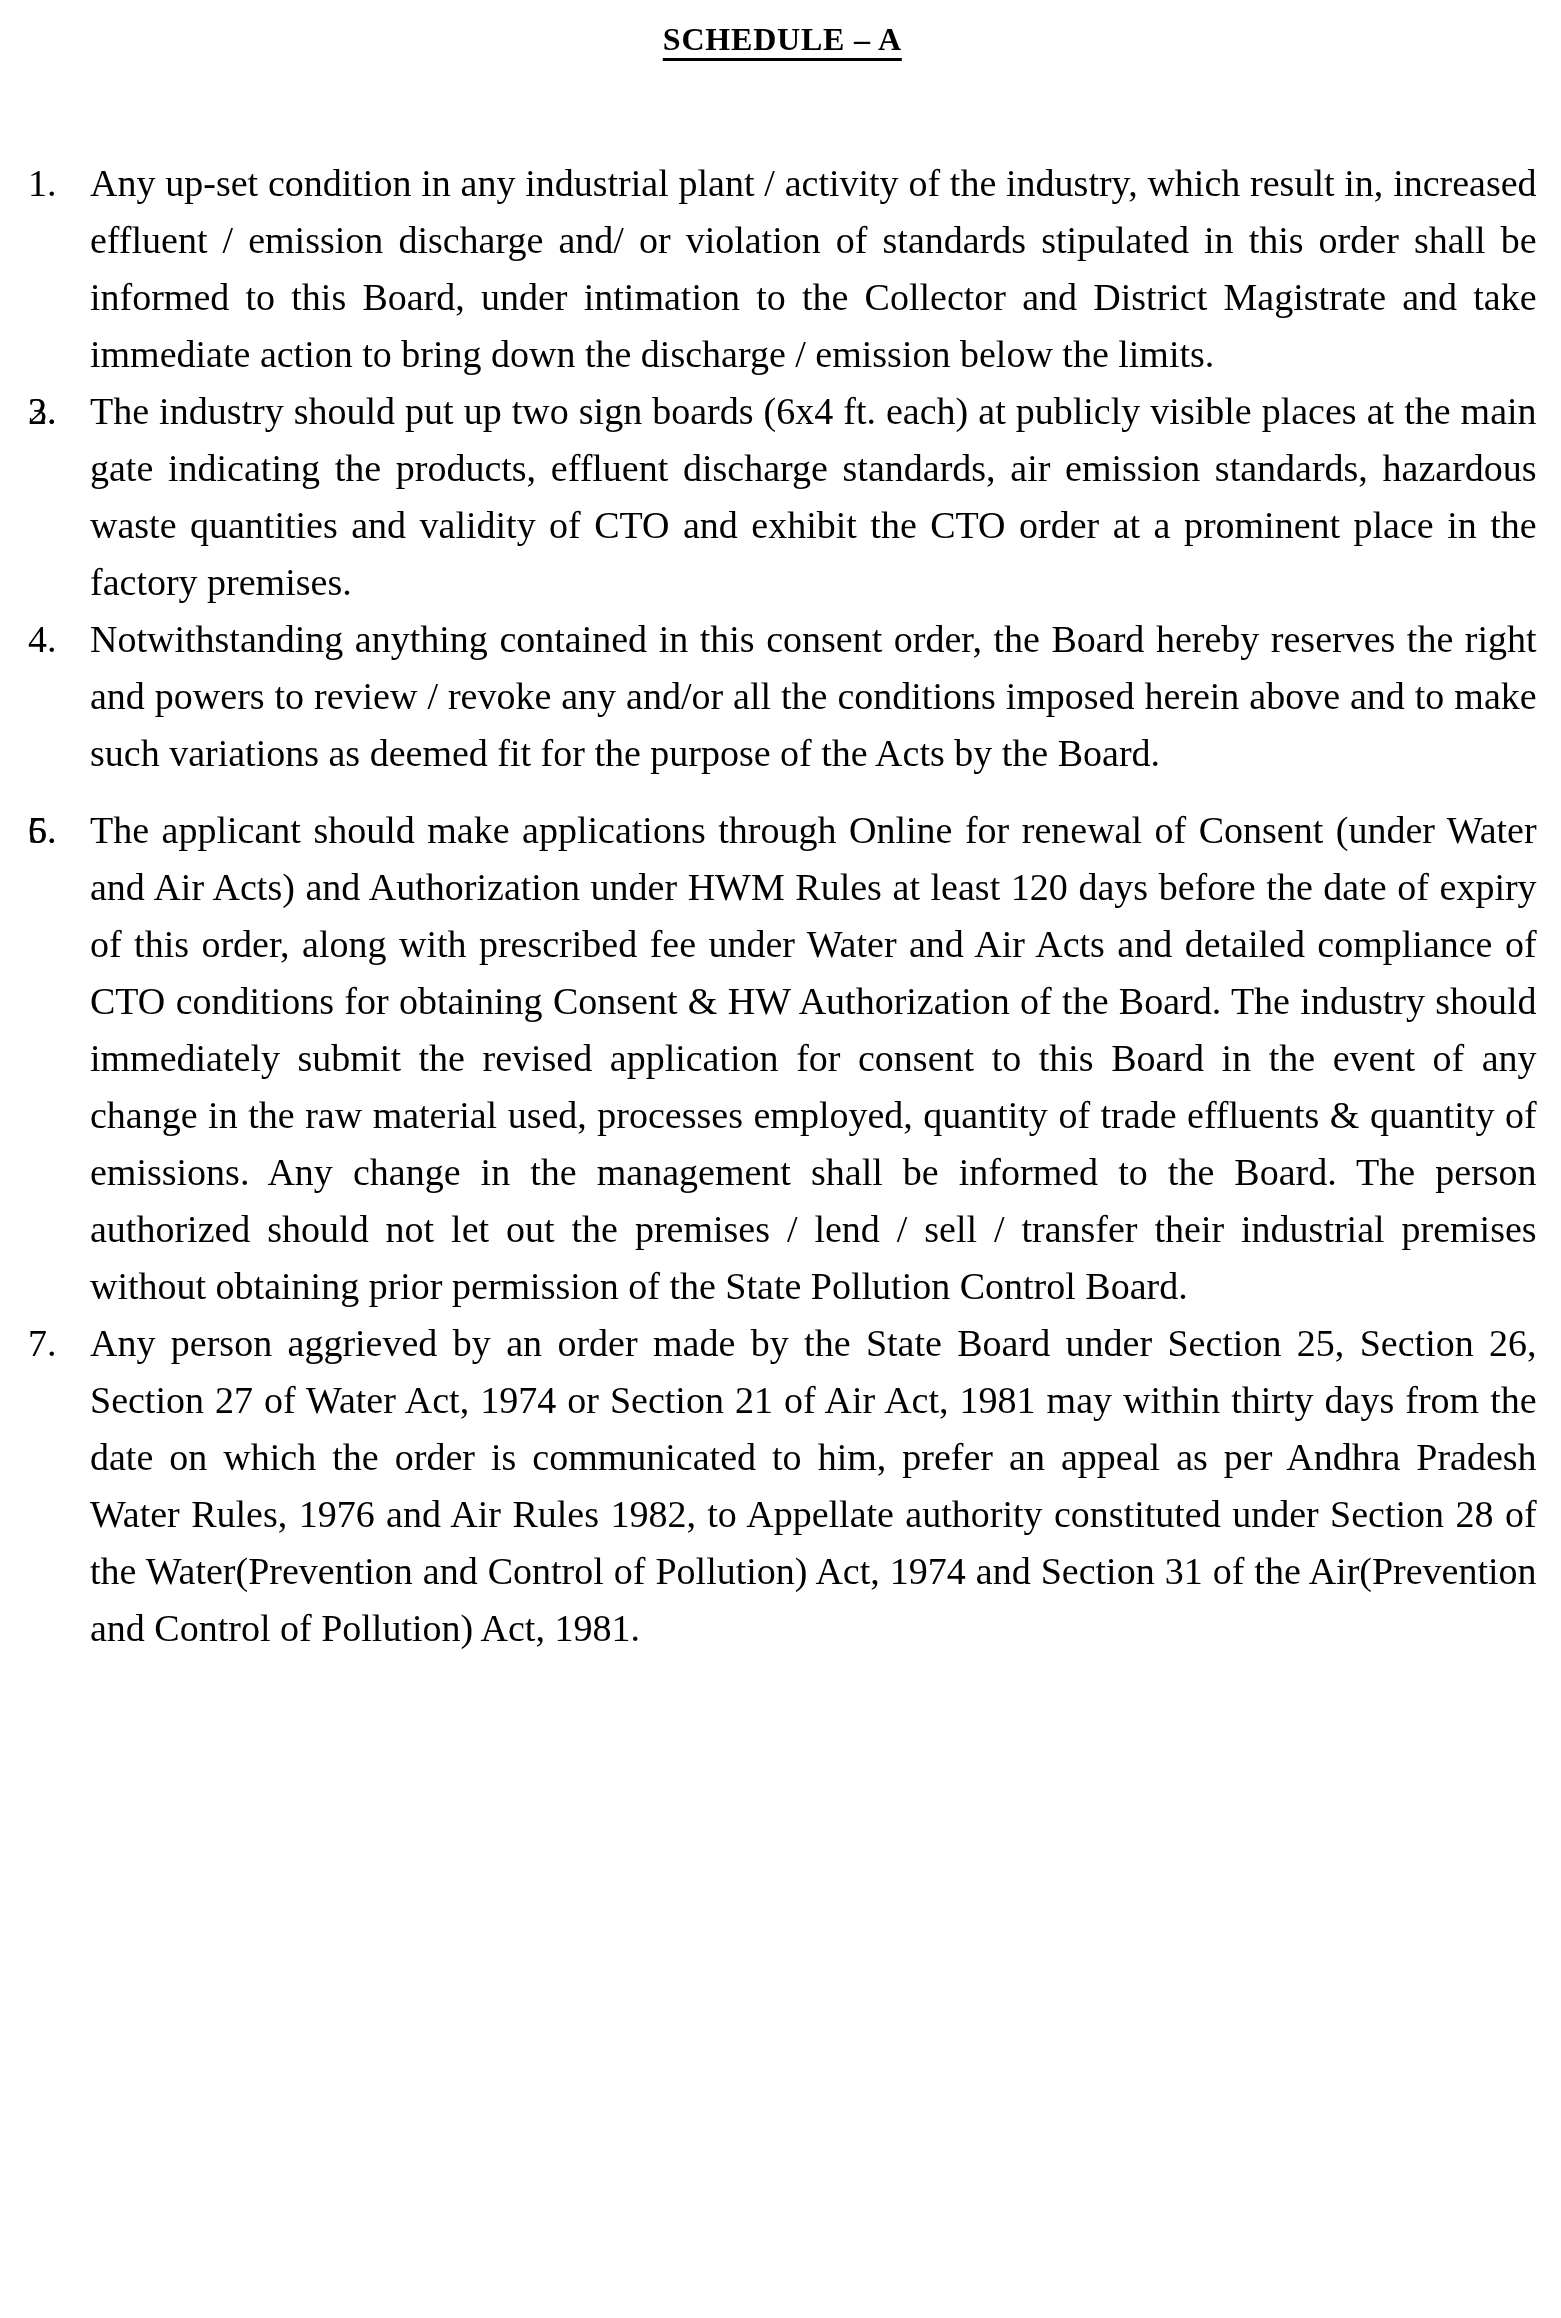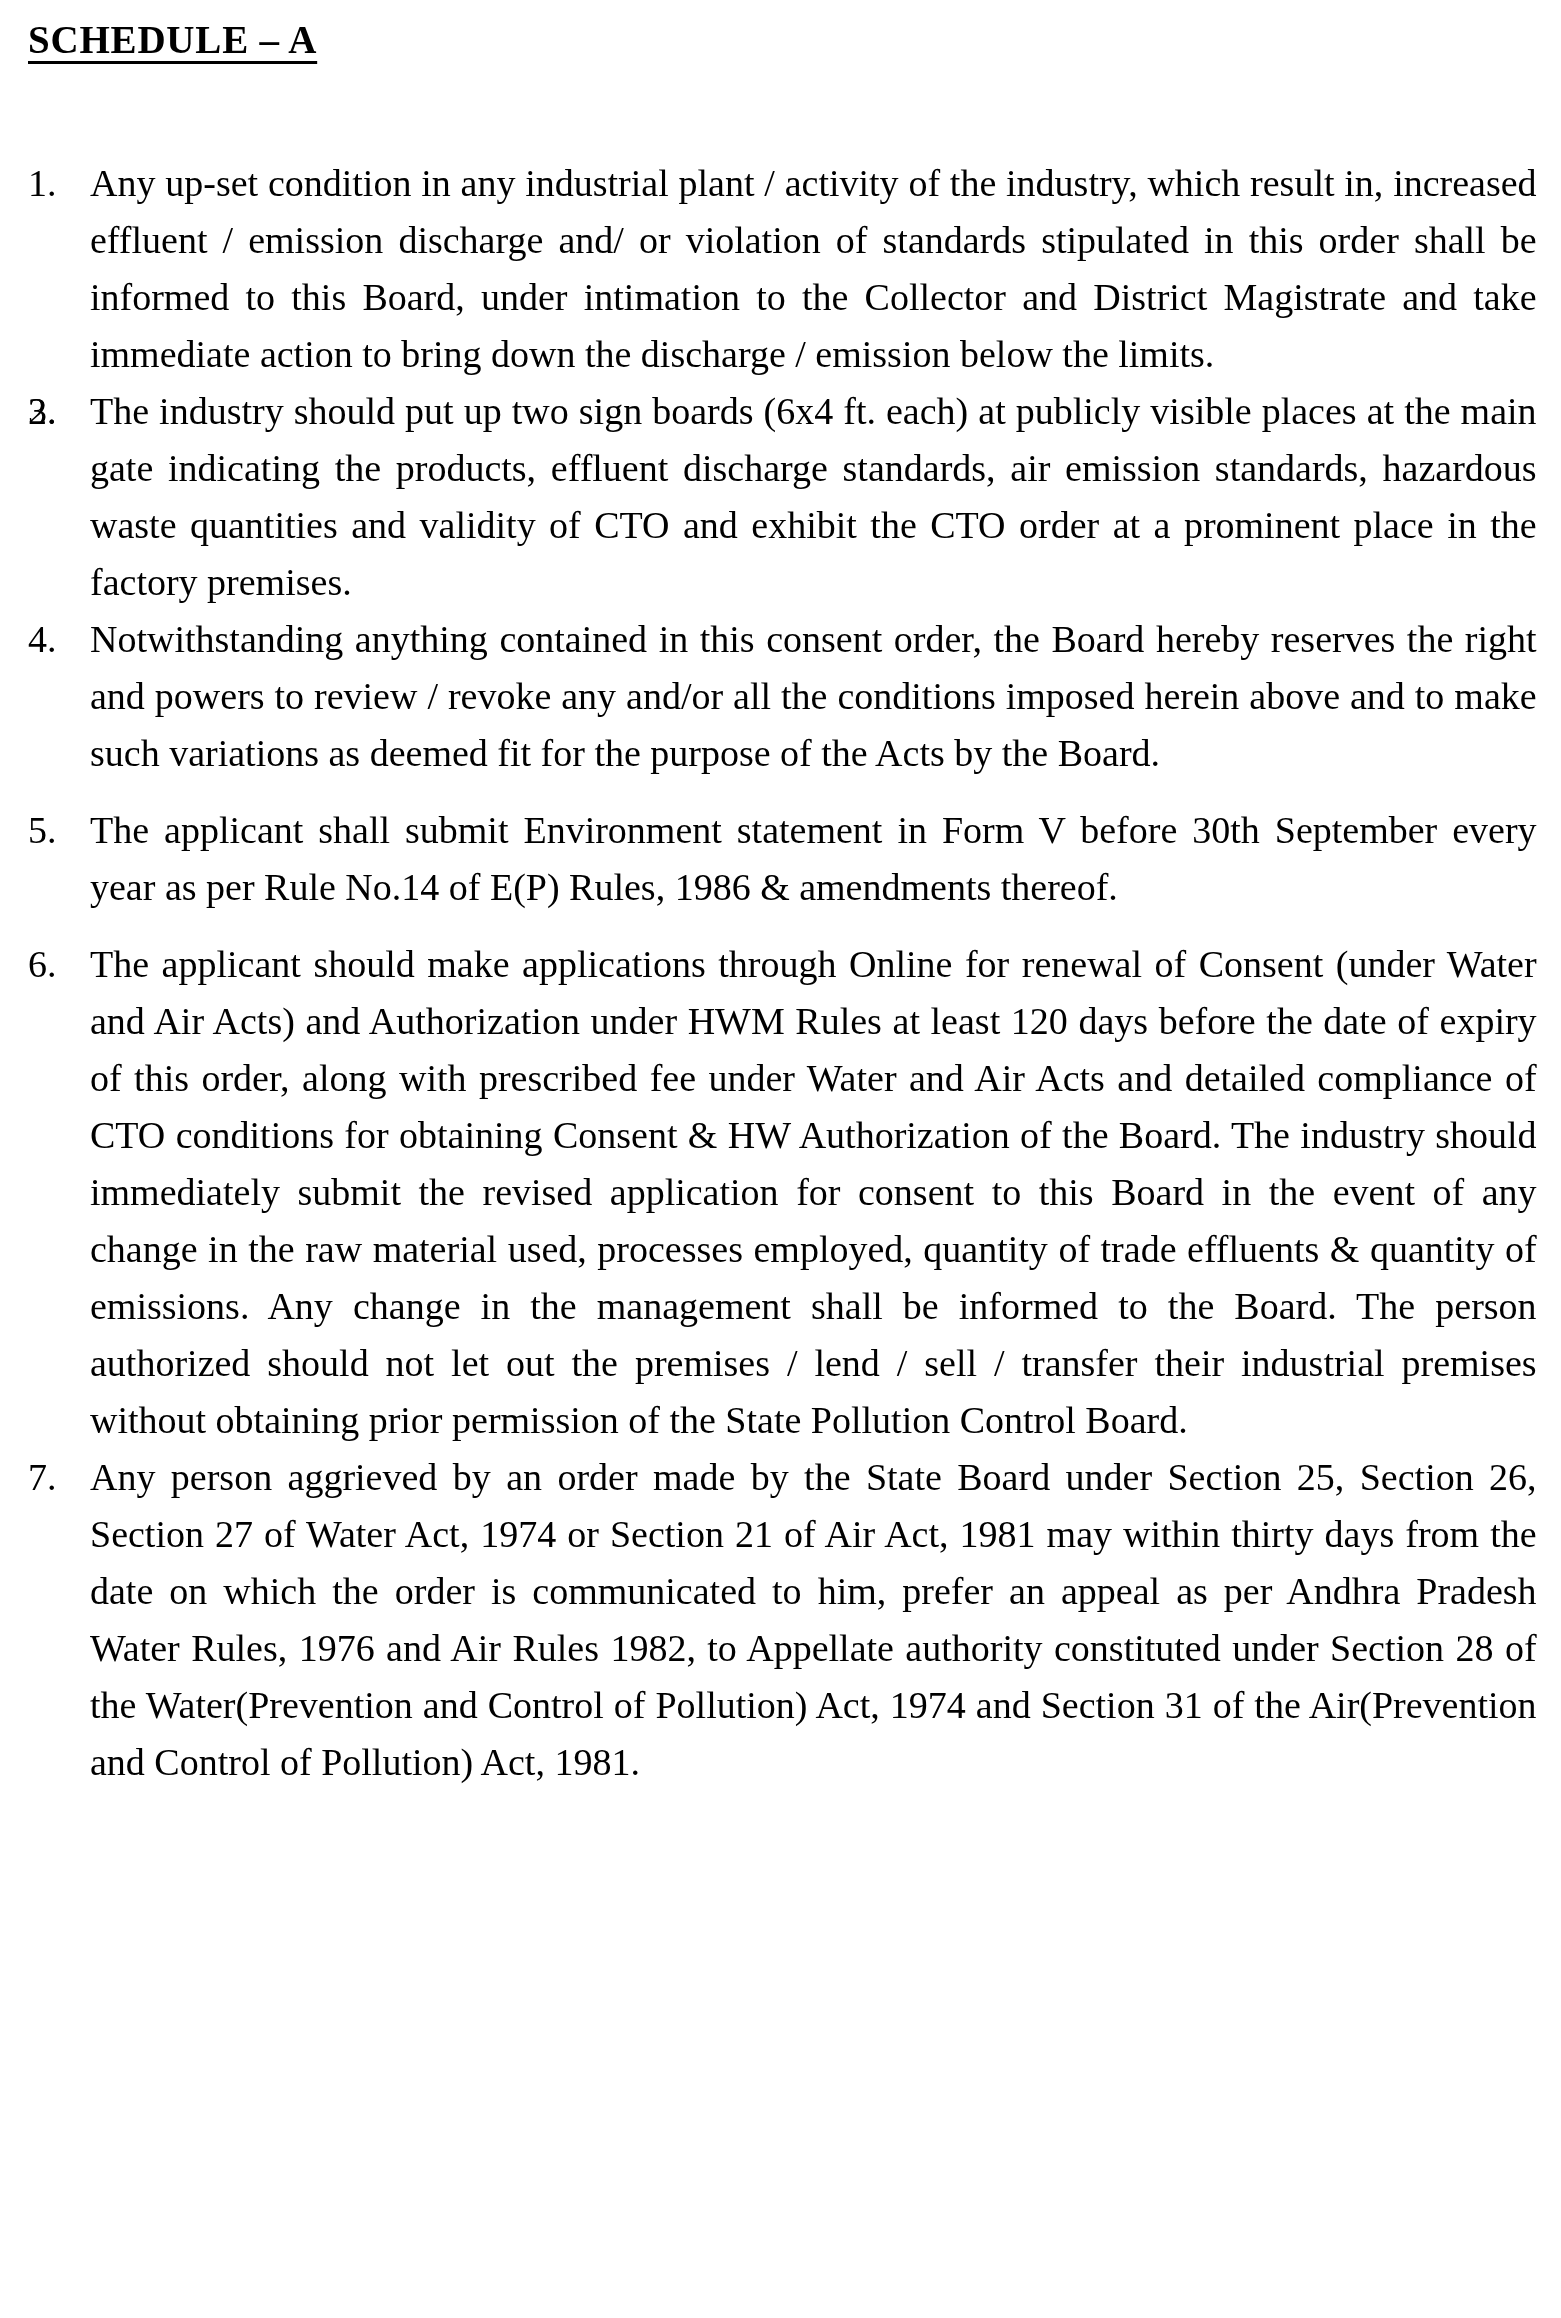--- a/index.html
+++ b/index.html
@@ -12,21 +12,22 @@
     width: 1562px;
     min-height: 2319px;
     box-sizing: border-box;
     background: #ffffff;
     color: #000000;
     font-family: "Liberation Serif", "DejaVu Serif", serif;
     padding: 13.5px 25.4px 34px 28px;
     overflow: hidden;
   }
   .doc-title {
-    font-size: 39px;
+    text-align: center;
+    font-size: 32px;
     line-height: 51px;
     font-weight: bold;
     letter-spacing: 0.8px;
     margin: 0 0 90px 0;
   }
   .doc-title .title-text {
     text-decoration: underline;
     text-decoration-thickness: 3.4px;
     text-underline-offset: 7.6px;
   }
@@ -78,21 +79,20 @@
       <span class="txt">The industry should put up two sign boards (6x4 ft. each) at publicly visible places at the main gate indicating the products, effluent discharge standards, air emission standards, hazardous waste quantities  and validity of CTO and exhibit the CTO order at a prominent place in the factory premises.</span>
     </div>
 
     <div class="item">
       <span class="num">4.</span>
       <span class="txt">Notwithstanding anything contained in this consent order, the Board hereby reserves the right and powers to review / revoke any and/or all the conditions imposed herein above and to make such variations as deemed fit for the purpose of the Acts by the Board.</span>
     </div>
 
     <div class="item spaced">
       <span class="num">5.</span>
-      <span class="txt">The applicant shall submit Environment statement in Form V before 30th September every year as per Rule No.14 of E(P) Rules, 1986 &amp; amendments thereof.</span>
     </div>
 
     <div class="item spaced">
       <span class="num">6.</span>
       <span class="txt">The applicant should make applications through Online for renewal of Consent (under Water and Air Acts) and Authorization under HWM Rules at least 120 days before the date of expiry of this order, along with prescribed fee under Water and Air Acts and detailed compliance of CTO conditions for obtaining Consent &amp; HW Authorization of the Board. The industry should immediately submit the revised application for consent to this Board in the event of any change in the raw material used, processes employed, quantity of trade effluents &amp; quantity of emissions.  Any change in the management shall be informed to the Board. The person authorized should not let out the premises / lend / sell / transfer their industrial premises without obtaining prior permission of the State Pollution Control Board.</span>
     </div>
 
     <div class="item">
       <span class="num">7.</span>
       <span class="txt">Any person aggrieved by an order made by the State Board under Section 25, Section 26, Section 27 of Water Act, 1974 or Section 21 of Air Act, 1981 may within thirty days from the date on which the order is communicated to him, prefer an appeal as per Andhra Pradesh Water Rules, 1976 and Air Rules 1982, to Appellate authority constituted under Section 28 of the Water(Prevention and Control of Pollution) Act, 1974 and Section 31 of the Air(Prevention and Control of Pollution) Act, 1981.</span>

